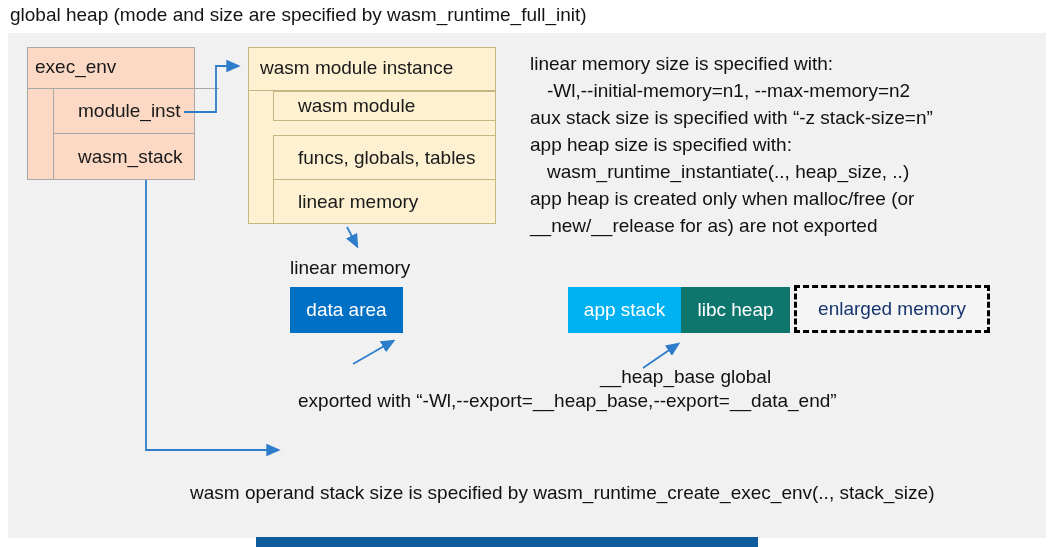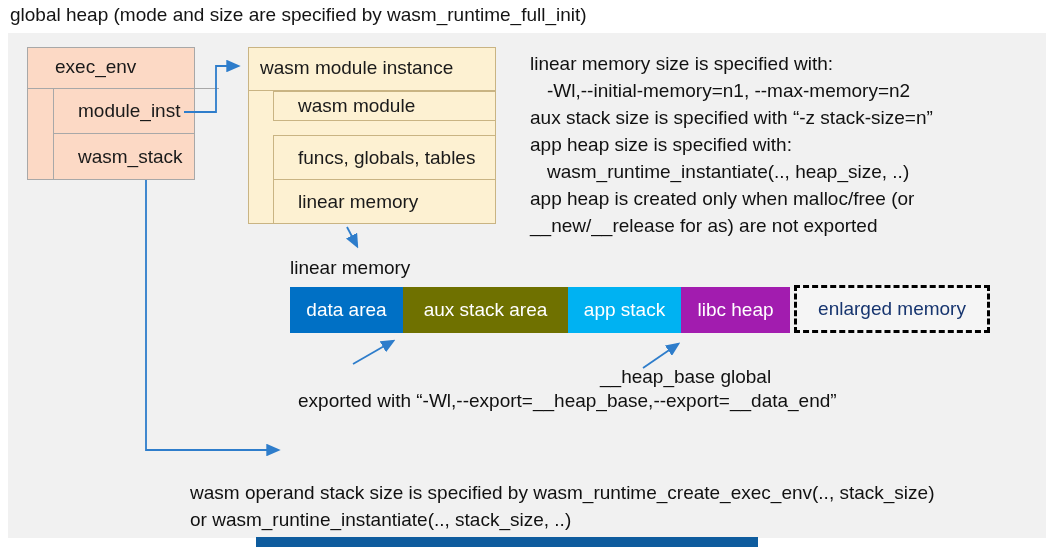--- a/index.html
+++ b/index.html
@@ -8,21 +8,21 @@
 
   .title { position:absolute; left:10px; top:4px; font-size:19px; color:#141414; white-space:nowrap; }
 
   .panel { position:absolute; left:8px; top:33px; width:1038px; height:505px; background:#f1f1f1; }
 
   .abs { position:absolute; box-sizing:border-box; }
 
   
   .pink  { background:#fcd9c5; border:1px solid #a8a8a8; }
   .exec-outer   { left:27px;  top:47px;  width:168px; height:133px; }
-  .exec-header  { left:27px;  top:47px;  width:192px; height:42px;  line-height:40px; padding-left:28px;
+  .exec-header  { left:27px;  top:47px;  width:192px; height:42px;  line-height:40px; padding-left:8px;
                   border:none; border-bottom:1px solid #a8a8a8; background:transparent; font-size:19px; color:#1a1a1a; }
   .exec-inner-1 { left:53px;  top:88px;  width:142px; height:46px; }
   .exec-inner-2 { left:53px;  top:133px; width:142px; height:47px; }
 
   
   .cream { background:#fdf1d2; border:1px solid #c9b483; }
   .inst-outer   { left:248px; top:47px;  width:248px; height:177px; }
   .inst-header  { left:248px; top:47px;  width:248px; height:44px;  line-height:42px; padding-left:12px;
                   border:none; border-bottom:1px solid #c9b483; background:transparent; font-size:19px; color:#1a1a1a; }
   .inst-inner-1 { left:273px; top:91px;  width:223px; height:30px; }
@@ -36,21 +36,21 @@
   .notes .line { white-space:nowrap; }
   .notes .indent { padding-left:17px; }
 
   
   .lm-label { left:290px; top:257px; font-size:19px; color:#111; }
   .seg { top:287px; height:46px; display:flex; align-items:center; justify-content:center;
          color:#ffffff; font-size:19px; white-space:nowrap; }
   .seg-data { left:290px; width:113px; background:#0070c5; }
   .seg-aux  { left:403px; width:165px; background:#6f7100; }
   .seg-app  { left:568px; width:113px; background:#00b2f2; }
-  .seg-libc { left:681px; width:109px; background:#a21caf; }
+  .seg-libc { left:681px; width:109px; background:#0f766e; }
   .seg-enlarged { left:794px; top:285px; width:196px; height:48px; background:#f5f5f5;
                   border:3px dashed #000; color:#17356f; display:flex; align-items:center; justify-content:center;
                   font-size:19px; }
 
   
   .ann { font-size:19px; color:#111; white-space:nowrap; }
   .ann-dataend  { left:320px; top:362px; }
   .ann-heapbase { left:600px; top:366px; }
   .ann-exported { left:298px; top:390px; }
 
@@ -89,31 +89,29 @@
     <div class="line indent">-Wl,--initial-memory=n1, --max-memory=n2</div>
     <div class="line">aux stack size is specified with “-z stack-size=n”</div>
     <div class="line">app heap size is specified with:</div>
     <div class="line indent">wasm_runtime_instantiate(.., heap_size, ..)</div>
     <div class="line">app heap is created only when malloc/free (or</div>
     <div class="line">__new/__release for as) are not exported</div>
   </div>
 
   <div class="abs lm-label">linear memory</div>
   <div class="abs seg seg-data">data area</div>
-  <div class="abs seg seg-aux">aux stack area</div>
   <div class="abs seg seg-app">app stack</div>
   <div class="abs seg seg-libc">libc heap</div>
   <div class="abs seg-enlarged">enlarged memory</div>
 
   <div class="abs ann ann-heapbase">__heap_base global</div>
   <div class="abs ann ann-exported">exported with “-Wl,--export=__heap_base,--export=__data_end”</div>
 
   <div class="abs opnotes">
     <div class="line">wasm operand stack size is specified by wasm_runtime_create_exec_env(.., stack_size)</div>
-    <div class="line">or wasm_runtine_instantiate(.., stack_size, ..)</div>
   </div>
 
   <div class="abs bottom-strip"></div>
 
   <svg class="wires" viewBox="0 0 1054 547" xmlns="http://www.w3.org/2000/svg">
     <defs>
       <marker id="arw" markerWidth="8" markerHeight="7" refX="6.5" refY="3.5" orient="auto">
         <path d="M0,0 L8,3.5 L0,7 Z" fill="#2e7dcb"></path>
       </marker>
     </defs>

